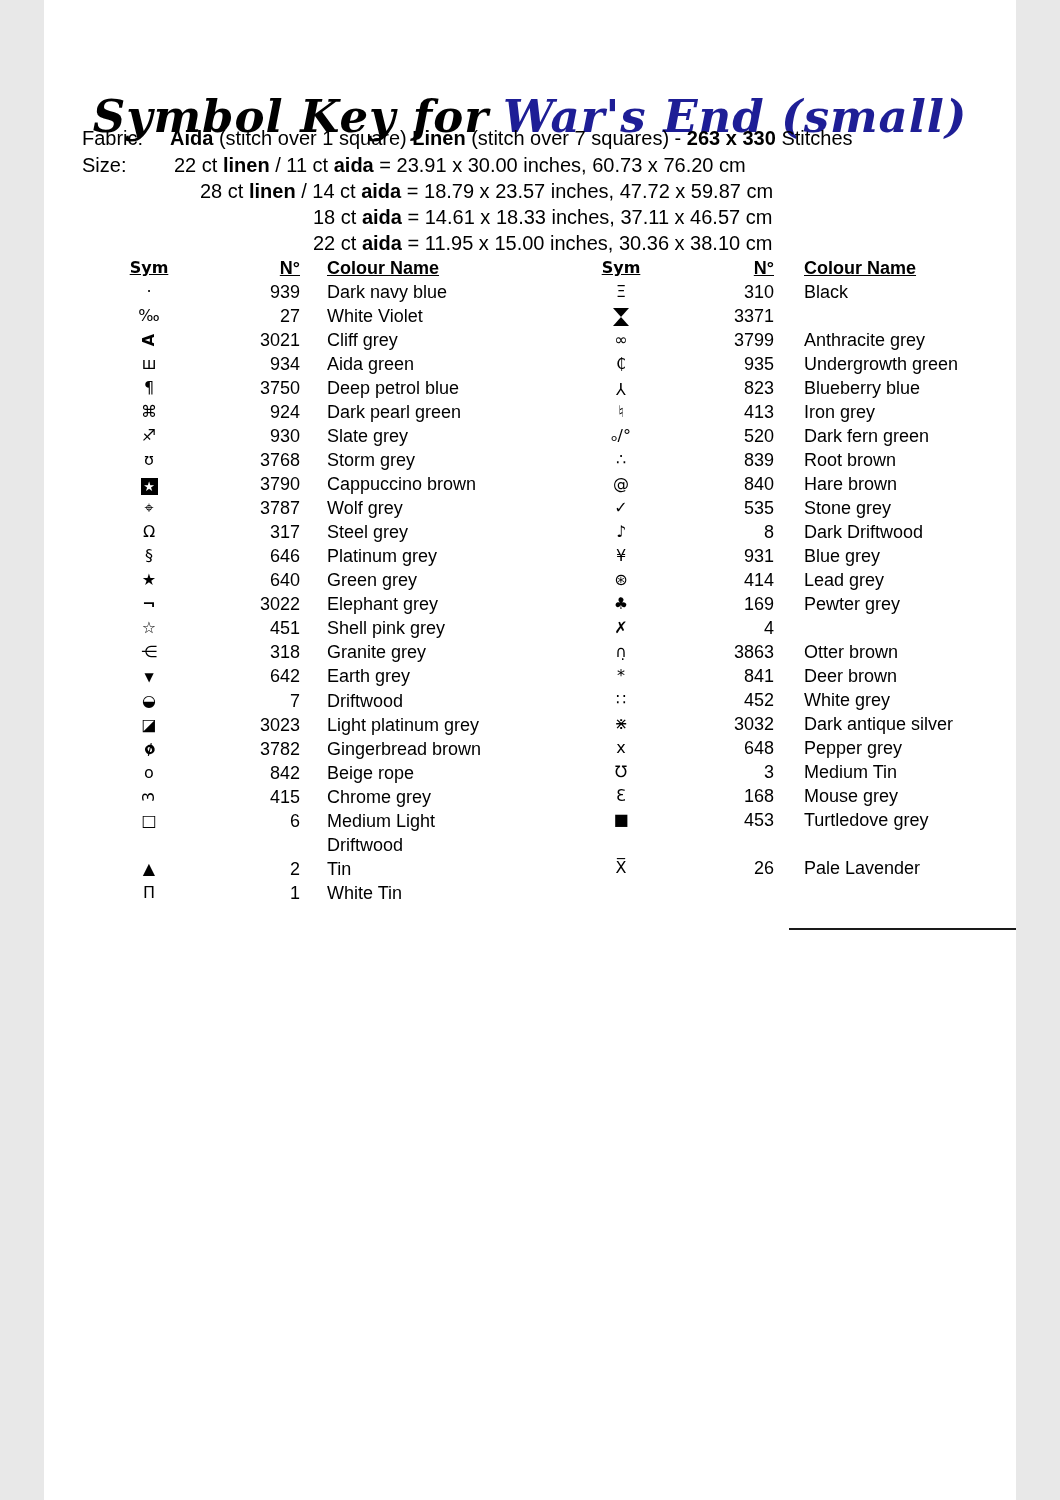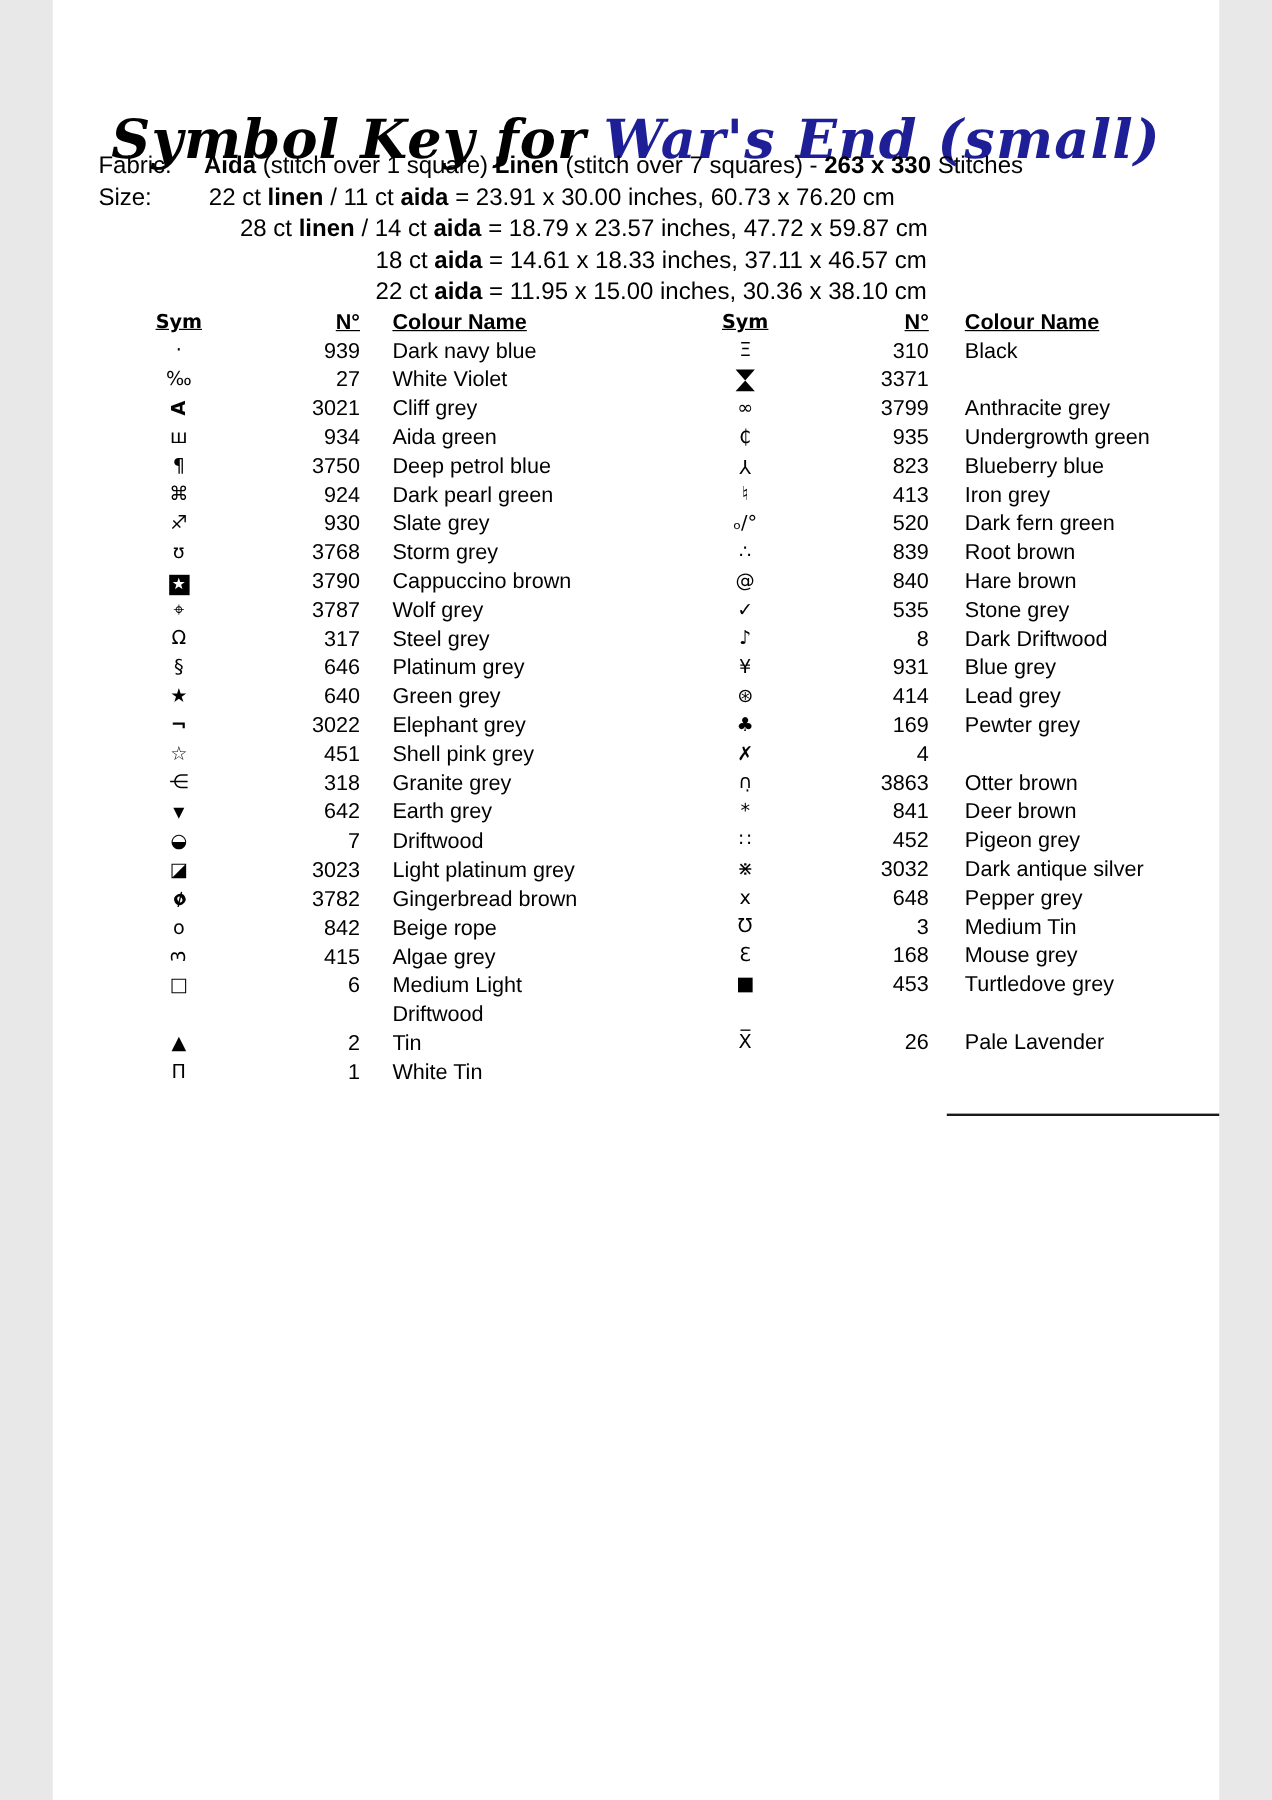--- a/index.html
+++ b/index.html
@@ -181,21 +181,21 @@
         <span class="name">Gingerbread brown</span>
       </div>
       <div class="krow">
         <span class="sym"><span class="glyph">o</span></span>
         <span class="num">842</span>
         <span class="name">Beige rope</span>
       </div>
       <div class="krow">
         <span class="sym"><span class="glyph rot" style="transform: rotate(-90deg);">3</span></span>
         <span class="num">415</span>
-        <span class="name">Algae grey</span>
+        <span class="name">Chrome grey</span>
       </div>
       <div class="krow">
         <span class="sym"><span class="glyph">□</span></span>
         <span class="num">6</span>
         <span class="name">Medium Light<div class="wrap2">Driftwood</div></span>
       </div>
       <div class="krow">
         <span class="sym"><span class="glyph">▲</span></span>
         <span class="num">2</span>
         <span class="name">Tin</span>
@@ -291,21 +291,21 @@
         <span class="name">Otter brown</span>
       </div>
       <div class="krow">
         <span class="sym"><span class="glyph">*</span></span>
         <span class="num">841</span>
         <span class="name">Deer brown</span>
       </div>
       <div class="krow">
         <span class="sym"><span class="glyph">∷</span></span>
         <span class="num">452</span>
-        <span class="name">Pigeon grey</span>
+        <span class="name">White grey</span>
       </div>
       <div class="krow">
         <span class="sym"><span class="glyph">⋇</span></span>
         <span class="num">3032</span>
         <span class="name">Dark antique silver</span>
       </div>
       <div class="krow">
         <span class="sym"><span class="glyph">x</span></span>
         <span class="num">648</span>
         <span class="name">Pepper grey</span>

